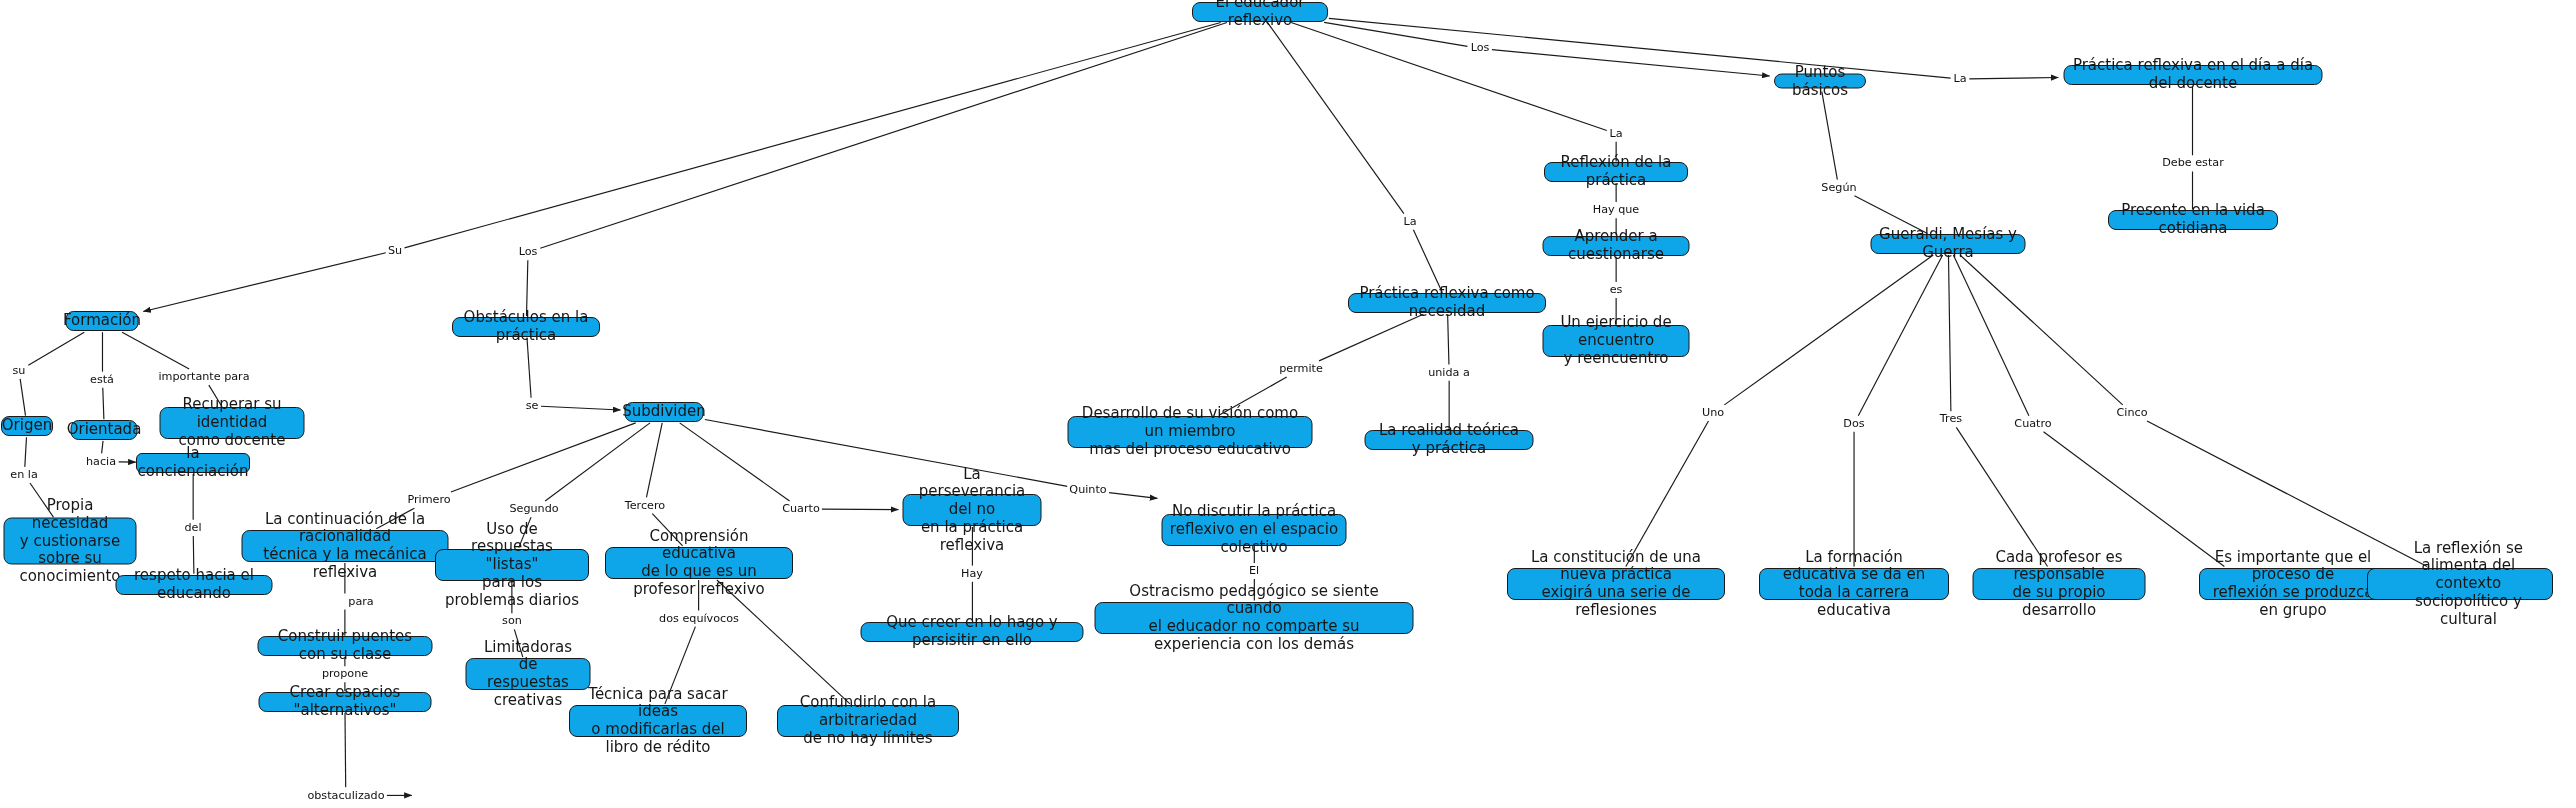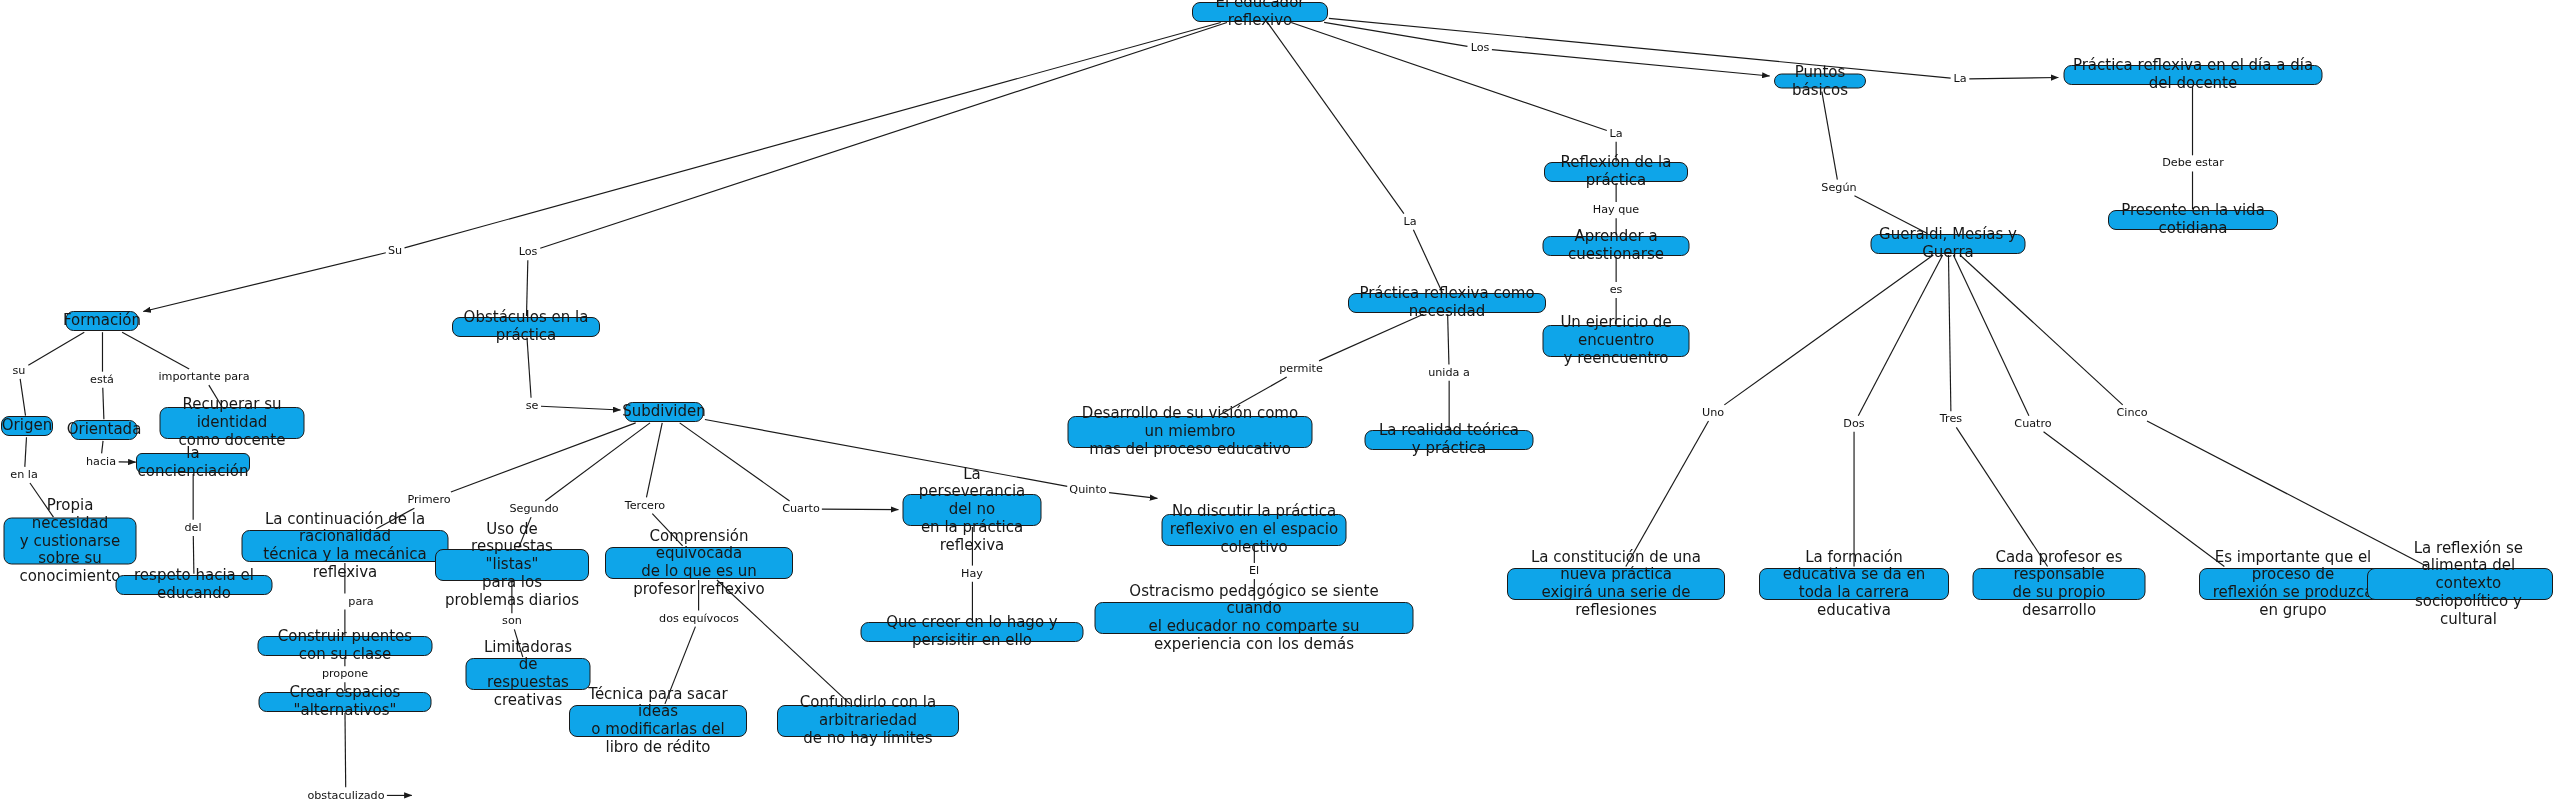--- a/index.html
+++ b/index.html
@@ -164,21 +164,21 @@
 sobre su conocimiento</div>
       <div class="node" style="left: 345px; top: 546px; width: 207px; height: 32px;">La continuación de la racionalidad
 técnica y la mecánica reflexiva</div>
       <div class="node" style="left: 972px; top: 510px; width: 139px; height: 32px;">La perseverancia del no
 en la práctica reflexiva</div>
       <div class="node" style="left: 1254px; top: 510px; width: 185px; height: 32px; margin-top: 20px;">No discutir la práctica
 reflexivo en el espacio colectivo</div>
       <div class="node" style="left: 194px; top: 585px; width: 157px; height: 20px;">respeto hacia el educando</div>
       <div class="node" style="left: 512px; top: 565px; width: 154px; height: 32px;">Uso de respuestas "listas"
 para los problemas diarios</div>
-      <div class="node" style="left: 699px; top: 563px; width: 188px; height: 32px;">Comprensión equivocada
+      <div class="node" style="left: 699px; top: 563px; width: 188px; height: 32px;">Comprensión educativa
 de lo que es un profesor reflexivo</div>
       <div class="node" style="left: 345px; top: 646px; width: 175px; height: 20px;">Construir puentes con su clase</div>
       <div class="node" style="left: 972px; top: 632px; width: 223px; height: 20px;">Que creer en lo hago y persisitir en ello</div>
       <div class="node" style="left: 1254px; top: 618px; width: 319px; height: 32px;">Ostracismo pedagógico se siente cuando
 el educador no comparte su experiencia con los demás</div>
       <div class="node" style="left: 528px; top: 674px; width: 125px; height: 32px;">Limitadoras de
 respuestas creativas</div>
       <div class="node" style="left: 658px; top: 721px; width: 178px; height: 32px;">Técnica para sacar ideas
 o modificarlas del libro de rédito</div>
       <div class="node" style="left: 868px; top: 721px; width: 182px; height: 32px;">Confundirlo con la arbitrariedad

